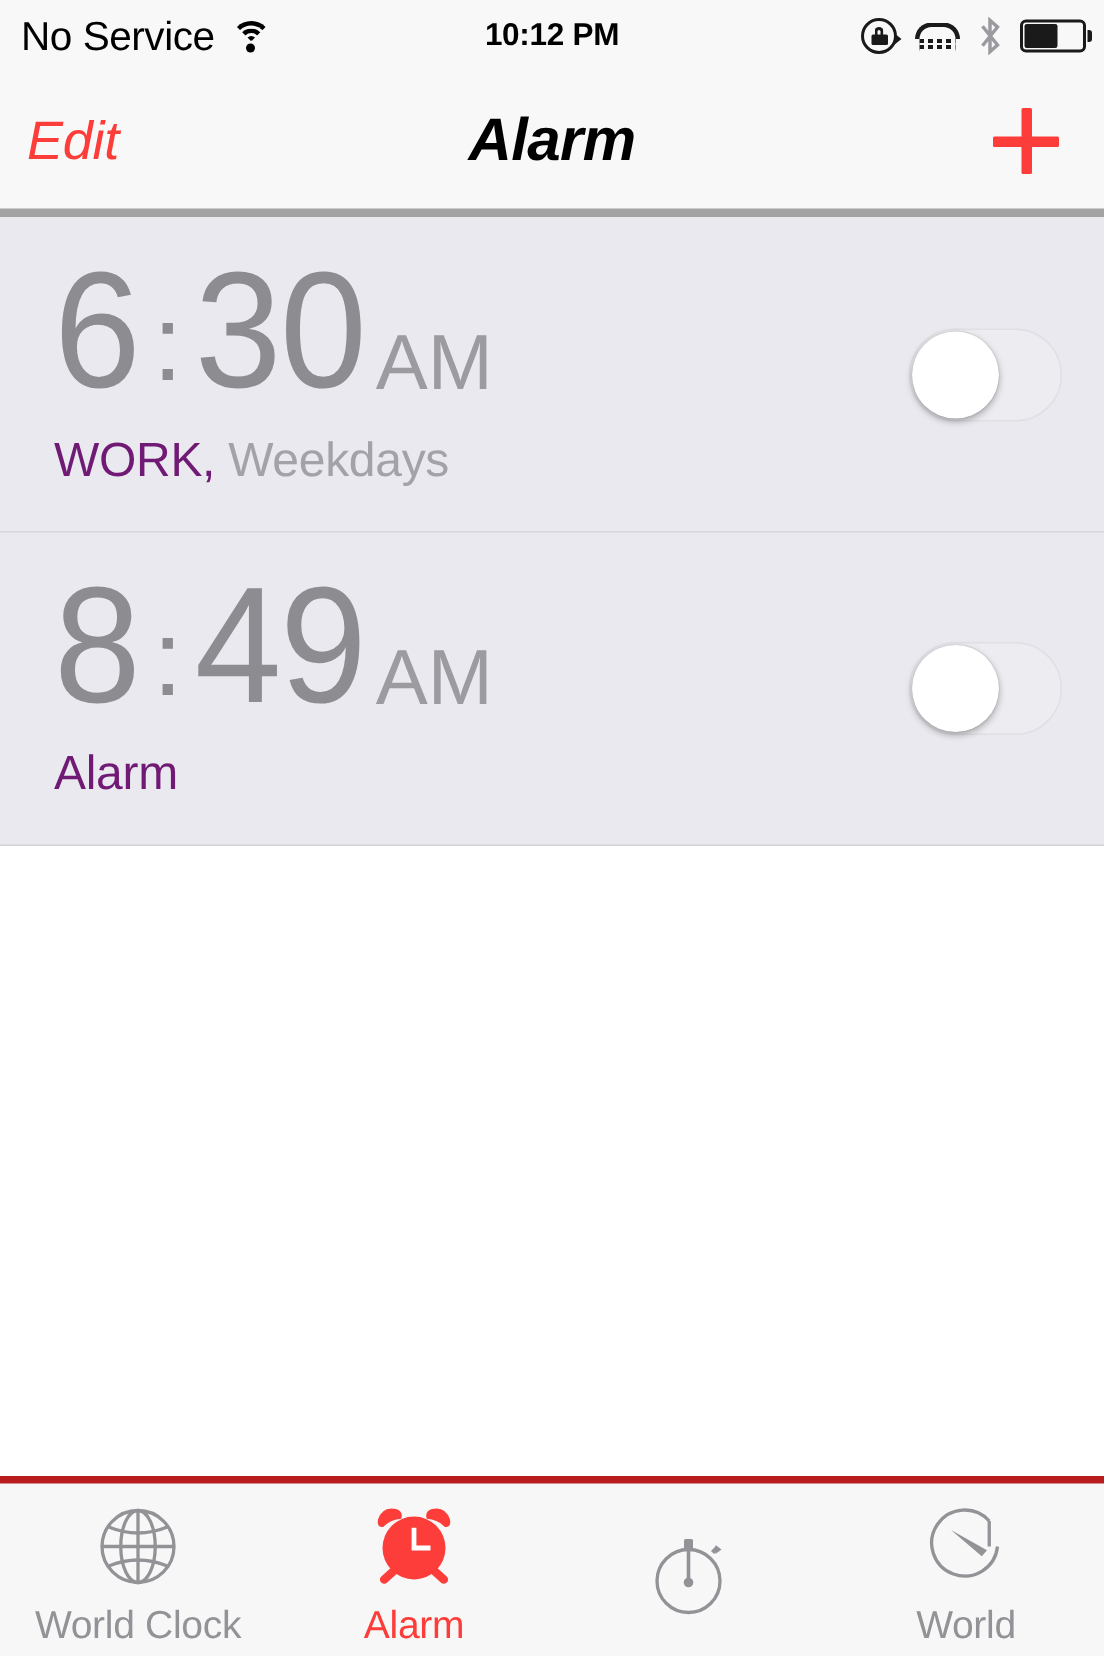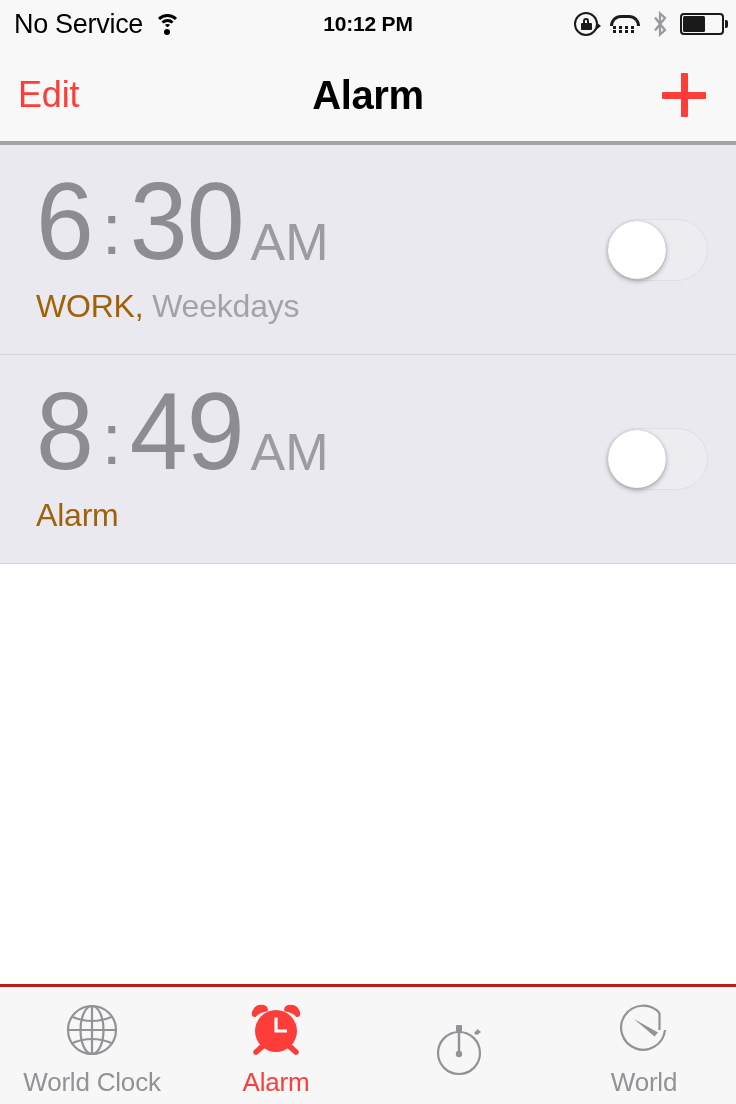--- a/index.html
+++ b/index.html
@@ -114,22 +114,22 @@
   .battery .nub {
     position: absolute; right: -4px; top: 7px; width: 3px; height: 8px;
     background: #1a1a1a; border-radius: 0 2px 2px 0;
   }
 
   
   .navbar {
     position: relative;
     flex: 0 0 97px; height: 97px;
     background: #f8f8f8;
-    border-bottom: 4px solid #a3a3a3;
-    display: flex; align-items: center;
+    border-bottom: 6px solid #a3a3a3;
+    display: flex; align-items: center; font-style: italic;
   }
   .nav-edit {
     position: absolute; left: 18px; top: 50%; transform: translateY(-50%);
     font-size: 36px; color: #fc3d39; letter-spacing: -0.2px;
   }
   .nav-title {
     position: absolute; left: 0; right: 0; text-align: center;
     font-size: 40px; font-weight: bold; color: #000; letter-spacing: -0.4px;
     top: 50%; transform: translateY(-50%);
   }
@@ -177,21 +177,21 @@
     font-weight: 100;
   }
   .alarm-time .ampm {
     font-size: 52px; margin-left: 7px; color: #9b9ba0; font-weight: 100;
     letter-spacing: 0px;
   }
   .alarm-sub {
     margin-top: 12px;
     font-size: 32px; color: #9a9aa0; letter-spacing: -0.2px;
   }
-  .alarm-sub .label-strong { color: #a16207; }
+  .alarm-sub .label-strong { color: #701a75; }
   .alarm-sub .label-soft { color: #a2a2a8; text-align: center; }
 
   
   .toggle {
     position: relative;
     width: 102px; height: 62px;
     border-radius: 31px;
     background: #ececf1;
     border: 1.5px solid #dfdfe4;
     flex: 0 0 auto;
@@ -200,21 +200,21 @@
     position: absolute; left: 1px; top: 1px;
     width: 58px; height: 58px; border-radius: 50%;
     background: #ffffff;
     box-shadow: 0 2px 5px rgba(0,0,0,0.30), 0 0 1px rgba(0,0,0,0.25);
   }
 
   
   .tabbar {
     flex: 0 0 120px; height: 120px;
     background: #f7f7f7;
-    border-top: 3px solid #b91c1c;
+    border-top: 5px solid #b91c1c;
     display: flex; align-items: stretch;
   }
   .tab {
     flex: 1 1 0; display: flex; flex-direction: column;
     align-items: center; justify-content: center; gap: 6px;
     padding-top: 6px;
   }
   .tab-label { font-size: 26px; color: #929297; letter-spacing: -0.2px; }
   .tab.active .tab-label { color: #fc3d39; }
   .tab-icon { width: 62px; height: 62px; position: relative; }

